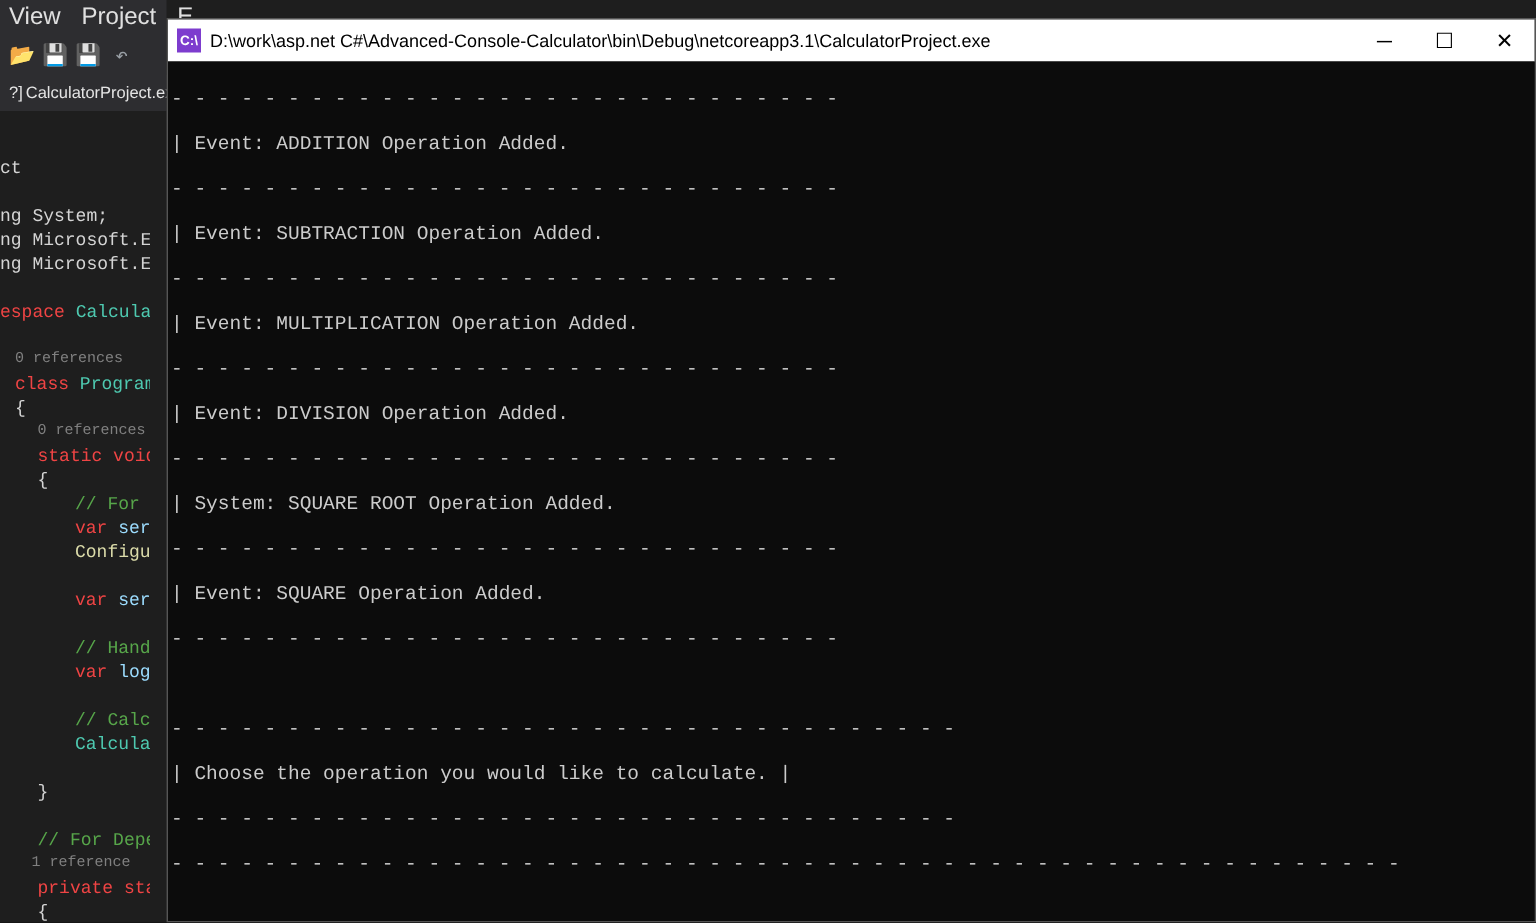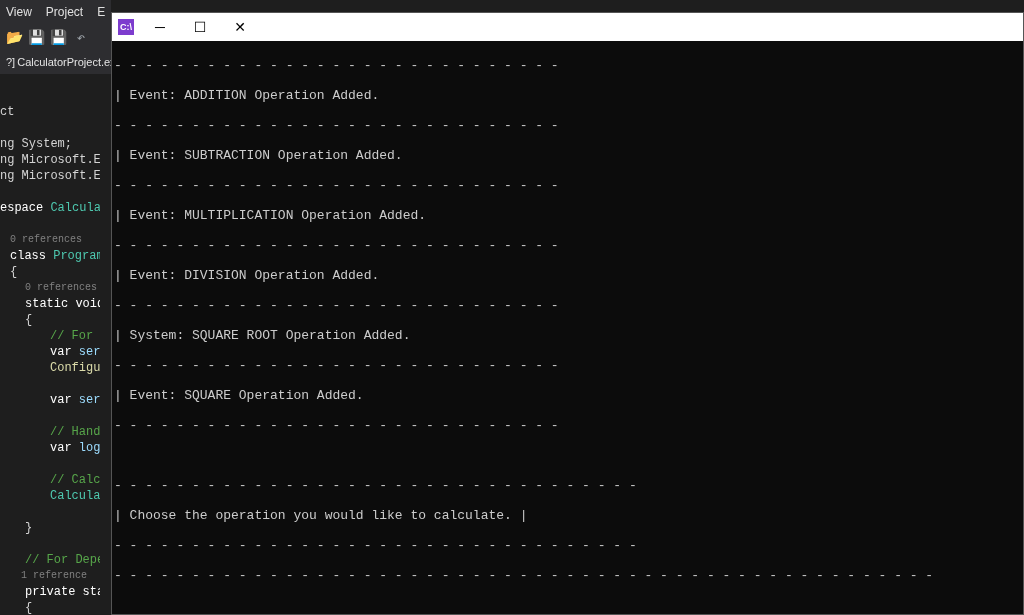--- a/index.html
+++ b/index.html
@@ -17,21 +17,21 @@
     .ide-menu {
       position: absolute;
       top: 0; left: 0;
       height: 24px;
       background: #2d2d30;
       width: 111px;
       display: flex;
       align-items: center;
       padding: 0 6px;
       font-family: 'Segoe UI', sans-serif;
-      font-size: 12px;
+      font-size: 16px;
       color: #e0e0e0;
     }
     .ide-menu span { margin-right: 14px; }
     .ide-toolbar {
       position: absolute;
       top: 24px; left: 0;
       height: 26px;
       width: 111px;
       background: #2d2d30;
       display: flex;
@@ -63,21 +63,21 @@
       width: 100px;
       bottom: 0;
       background: #1e1e1e;
       color: #d4d4d4;
       font-size: 12px;
       line-height: 16px;
       overflow: hidden;
       padding-top: 30px;
     }
     .ide-code .line { white-space: pre; }
-    .kw { color: #ffffff; }
+    .kw { color: #ef4444; }
     .cls { color: #4ec9b0; }
     .cmt { color: #57a64a; }
     .ref { color: #808080; font-size: 10px; }
     .fn { color: #dcdcaa; }
     .var { color: #9cdcfe; }
 
     
     .console-window {
       position: absolute;
       top: 12px; left: 111px;
@@ -183,20 +183,21 @@
   <div class="line" style="padding-left:25px;"><span class="kw">private stati</span></div>
   <div class="line" style="padding-left:25px;">{</div>
 
 </div>
 
 <div class="console-window">
   <div class="title-bar">
     <div class="title-icon">
         <span>C:\</span>
       </div>
+    <div class="title-text">D:\work\asp.net C#\Advanced-Console-Calculator\bin\Debug\netcoreapp3.1\CalculatorProject.exe</div>
     <div class="win-controls">
       <div class="win-btn">─</div>
       <div class="win-btn">☐</div>
       <div class="win-btn">✕</div>
     </div>
   </div>
   <div class="console-body">
 <div>- - - - - - - - - - - - - - - - - - - - - - - - - - - - -</div>
 <div>| Event: ADDITION Operation Added.</div>
 <div>- - - - - - - - - - - - - - - - - - - - - - - - - - - - -</div>

